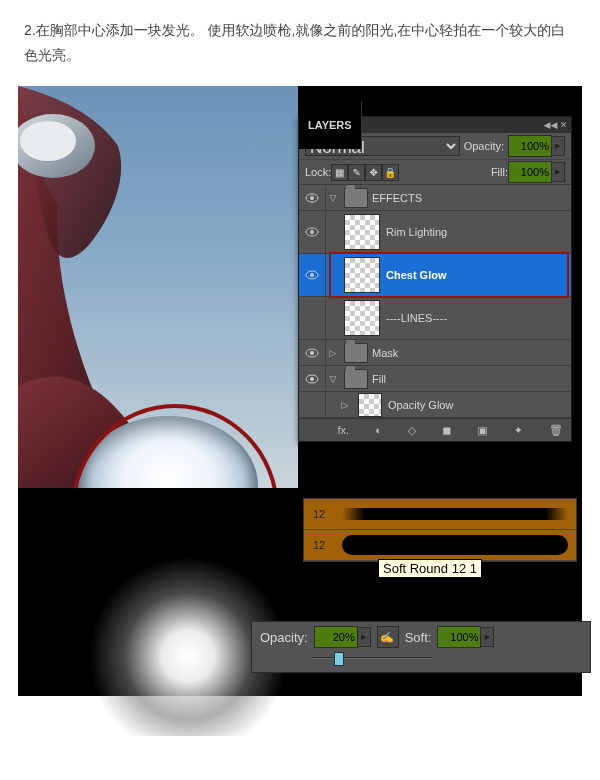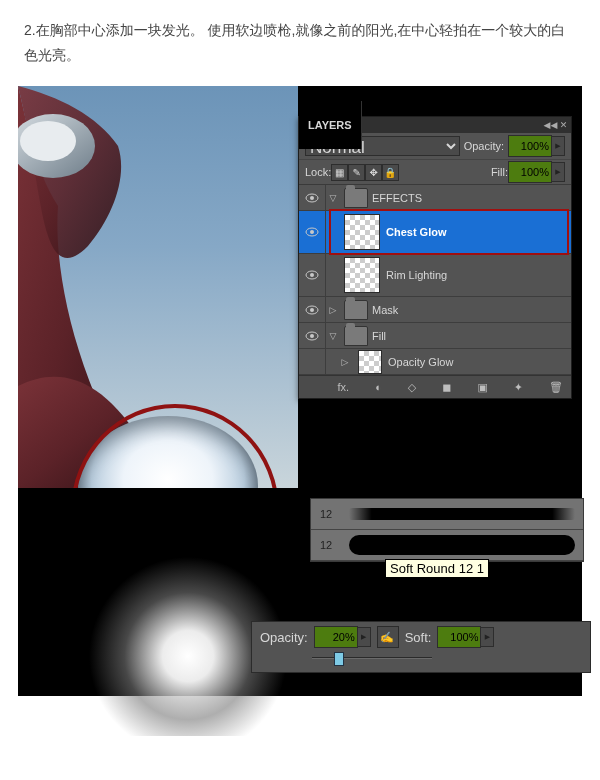--- a/index.html
+++ b/index.html
@@ -35,21 +35,21 @@
   .folder:before{content:"";position:absolute;left:1px;top:-4px;width:9px;height:4px;background:#7a7a7a;border-radius:2px 2px 0 0}
   .thumb{width:34px;height:34px;margin:0 6px;border:1px solid #2c2c2c;background:#fff}
   .chk{background-image:linear-gradient(45deg,#ccc 25%,transparent 25%,transparent 75%,#ccc 75%),linear-gradient(45deg,#ccc 25%,#fff 25%,#fff 75%,#ccc 75%);background-size:10px 10px;background-position:0 0,5px 5px}
   .lname{color:#d7d7d7}
   .selected{background:#1a6fd4}
   .selected .lname{color:#fff;font-weight:bold}
   .selbox{position:absolute;left:30px;top:-2px;right:2px;bottom:-2px;border:2px solid #a10f0f;pointer-events:none}
   .foot{height:22px;background:#4b4b4b;border-top:1px solid #333;display:flex;align-items:center;justify-content:flex-end;gap:26px;padding:0 8px;color:#bdbdbd;font-size:11px}
   .indent1{width:12px}
   
-  .brushes{position:absolute;left:292px;top:412px;width:272px;background:#737373;border:1px solid #3a3a3a}
+  .brushes{position:absolute;left:285px;top:412px;width:272px;background:#a16207;border:1px solid #3a3a3a}
   .br{display:flex;align-items:center;height:30px;border-bottom:1px solid #444}
   .br .n{width:30px;text-align:center;font-size:11px;color:#222}
   .br .stroke{flex:1;height:20px;margin:0 8px;background:#000;border-radius:10px}
   .br .stroke.thin{height:6px;border-radius:3px;background:linear-gradient(to right,transparent,#000 10%,#000 90%,transparent);height:12px}
   .tooltip{position:absolute;left:74px;top:60px;background:#ffffe1;border:1px solid #000;padding:1px 4px;font-size:13px;color:#000}
   
   .optbar{position:absolute;left:233px;top:535px;width:322px;height:46px;background:#535353;border:1px solid #2b2b2b;padding:4px 8px 0}
   .optrow{display:flex;align-items:center;gap:6px;height:22px;color:#d7d7d7}
   .abicon{width:20px;height:20px;border:1px solid #2b2b2b;background:#4a4a4a;display:flex;align-items:center;justify-content:center;font-size:11px}
   .slider{position:relative;height:14px;margin-top:3px}
@@ -127,45 +127,51 @@
             <svg width="14" height="10">
               <ellipse cx="7" cy="5" rx="6" ry="4" fill="none" stroke="#c8c8c8"></ellipse>
               <circle cx="7" cy="5" r="2" fill="#c8c8c8"></circle>
             </svg>
           </div>
         <div class="tri">▽</div>
         <div class="folder"></div>
         <span class="lname">EFFECTS</span>
       </div>
 
+      <div class="layer">
+        <div class="vis">
+            <svg width="14" height="10">
+              <ellipse cx="7" cy="5" rx="6" ry="4" fill="none" stroke="#c8c8c8"></ellipse>
+              <circle cx="7" cy="5" r="2" fill="#c8c8c8"></circle>
+            </svg>
+          </div>
+        <div class="indent1"></div>
+        <div class="thumb chk"></div>
+        <span class="lname">Rim Lighting</span>
+      </div>
+
       <div class="layer selected">
         <div class="vis">
             <svg width="14" height="10">
               <ellipse cx="7" cy="5" rx="6" ry="4" fill="none" stroke="#c8c8c8"></ellipse>
               <circle cx="7" cy="5" r="2" fill="#c8c8c8"></circle>
             </svg>
           </div>
         <div class="indent1"></div>
         <div class="thumb chk"></div>
         <span class="lname">Chest Glow</span>
         <div class="selbox"></div>
       </div>
 
       <div class="layer">
-        <div class="vis">
-            <svg width="14" height="10">
-              <ellipse cx="7" cy="5" rx="6" ry="4" fill="none" stroke="#c8c8c8"></ellipse>
-              <circle cx="7" cy="5" r="2" fill="#c8c8c8"></circle>
-            </svg>
-          </div>
+        <div class="vis"></div>
         <div class="indent1"></div>
         <div class="thumb chk"></div>
-        <span class="lname">Rim Lighting</span>
-      </div>
-
+        <span class="lname">----LINES----</span>
+      </div>
 
       <div class="layer short">
         <div class="vis">
             <svg width="14" height="10">
               <ellipse cx="7" cy="5" rx="6" ry="4" fill="none" stroke="#c8c8c8"></ellipse>
               <circle cx="7" cy="5" r="2" fill="#c8c8c8"></circle>
             </svg>
           </div>
         <div class="tri">▷</div>
         <div class="folder"></div>

